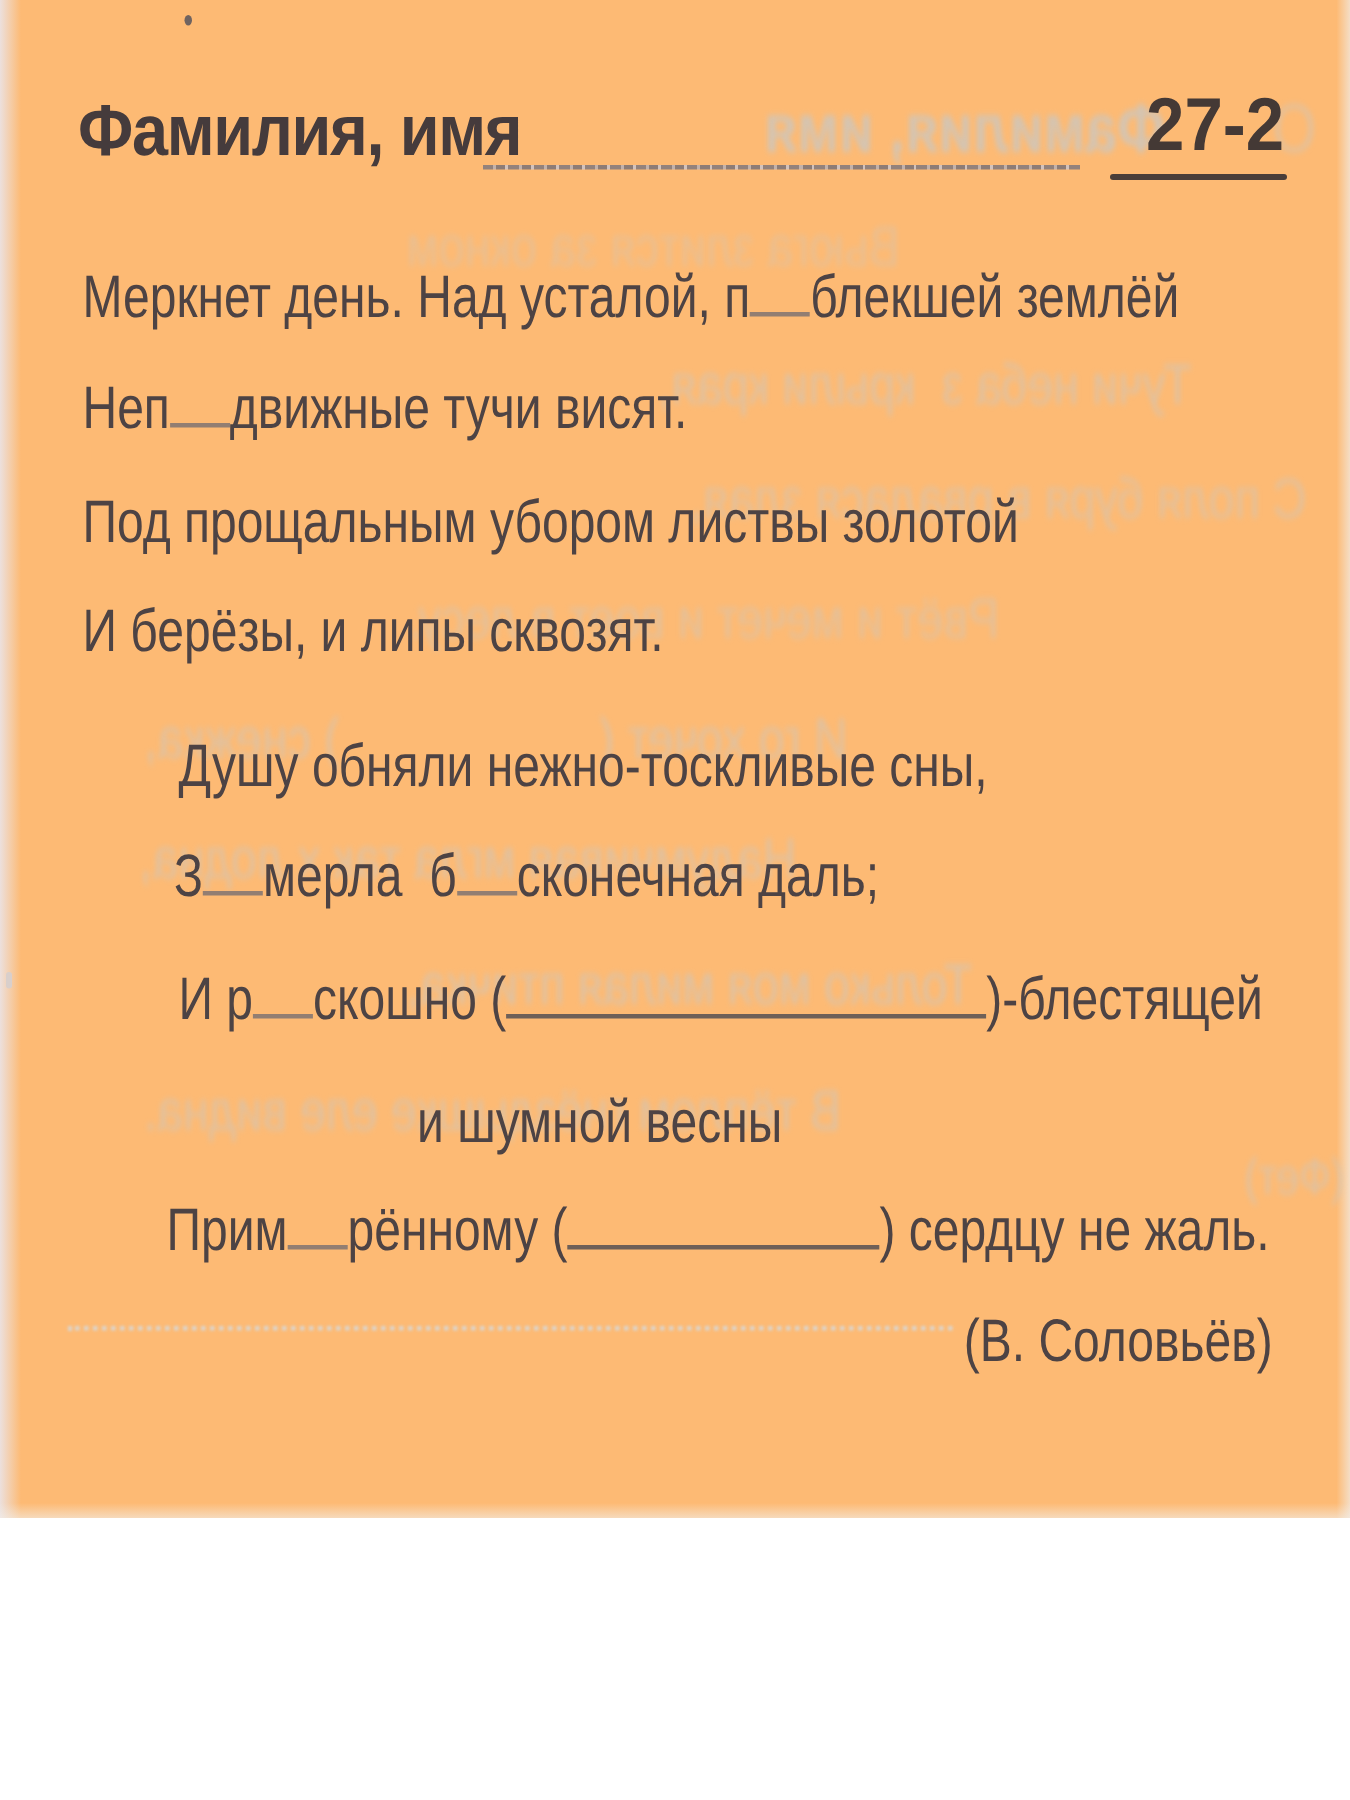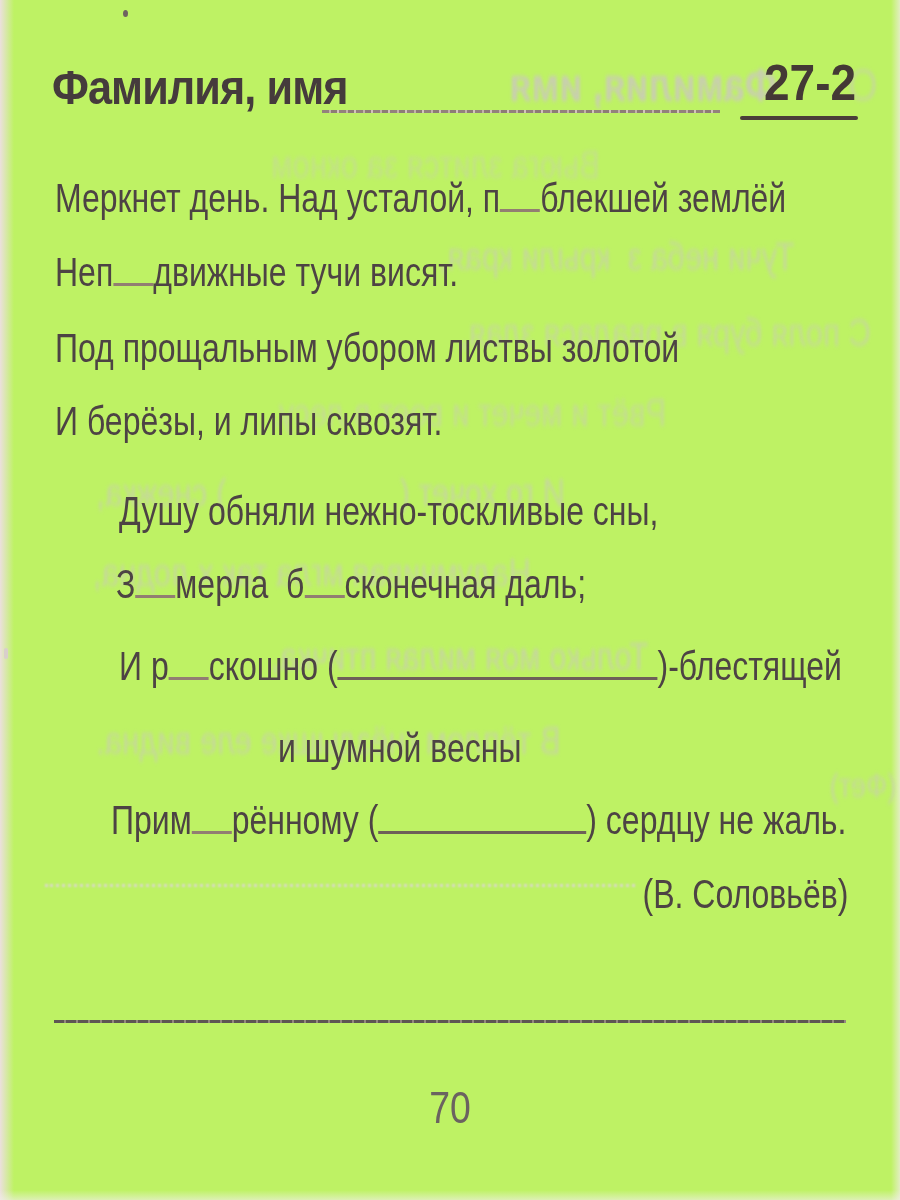--- a/index.html
+++ b/index.html
@@ -1,19 +1,19 @@
 <!DOCTYPE html>
 <html lang="ru"><head>
 <meta charset="utf-8">
 <style>
   html,body{margin:0;padding:0;background:#ffffff;}
   .page{
     position:relative;
-    width:900px;height:1200px;
-    background:#bef264;
+    width:900px;height:1012px;
+    background:#fdba74;
     overflow:hidden;
     font-family:"Liberation Sans","DejaVu Sans",sans-serif;
     color:#4d4344;
   }
   
   .edge-left{position:absolute;left:0;top:0;bottom:0;width:14px;
     background:linear-gradient(90deg,#ece0dd,rgba(255,255,255,0));}
   .edge-right{position:absolute;right:0;top:0;bottom:0;width:9px;opacity:.7;
     background:linear-gradient(270deg,#f1ede8,rgba(255,255,255,0));}
   .edge-bottom{position:absolute;left:0;right:0;bottom:0;height:10px;opacity:.6;

